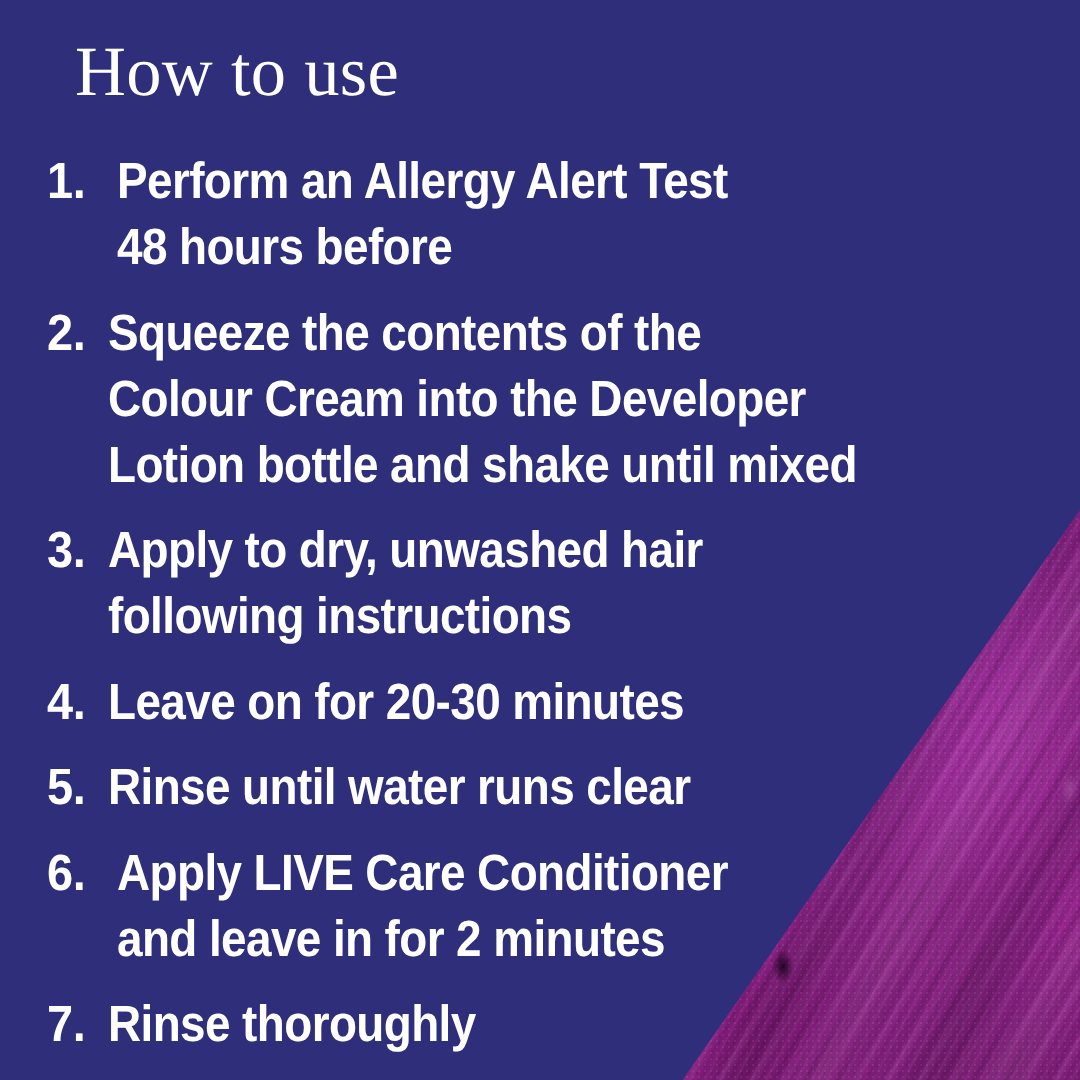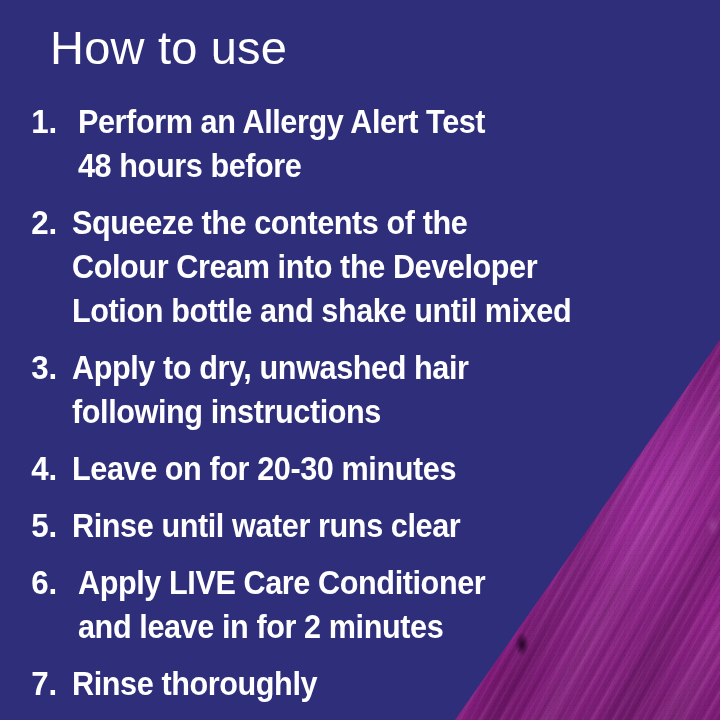--- a/index.html
+++ b/index.html
@@ -100,20 +100,21 @@
   #title {
     position: absolute;
     left: 50px;
     top: 23px;
     color: #ffffff;
     font-size: 47px;
     font-weight: 400;
     letter-spacing: 0.2px;
     line-height: 1.08;
     white-space: nowrap;
+    font-family: Liberation Serif, serif;
   }
   #steps {
     position: absolute;
     left: 0;
     top: 99px;
     width: 720px;
   }
   .step {
     display: flex;
     align-items: flex-start;

